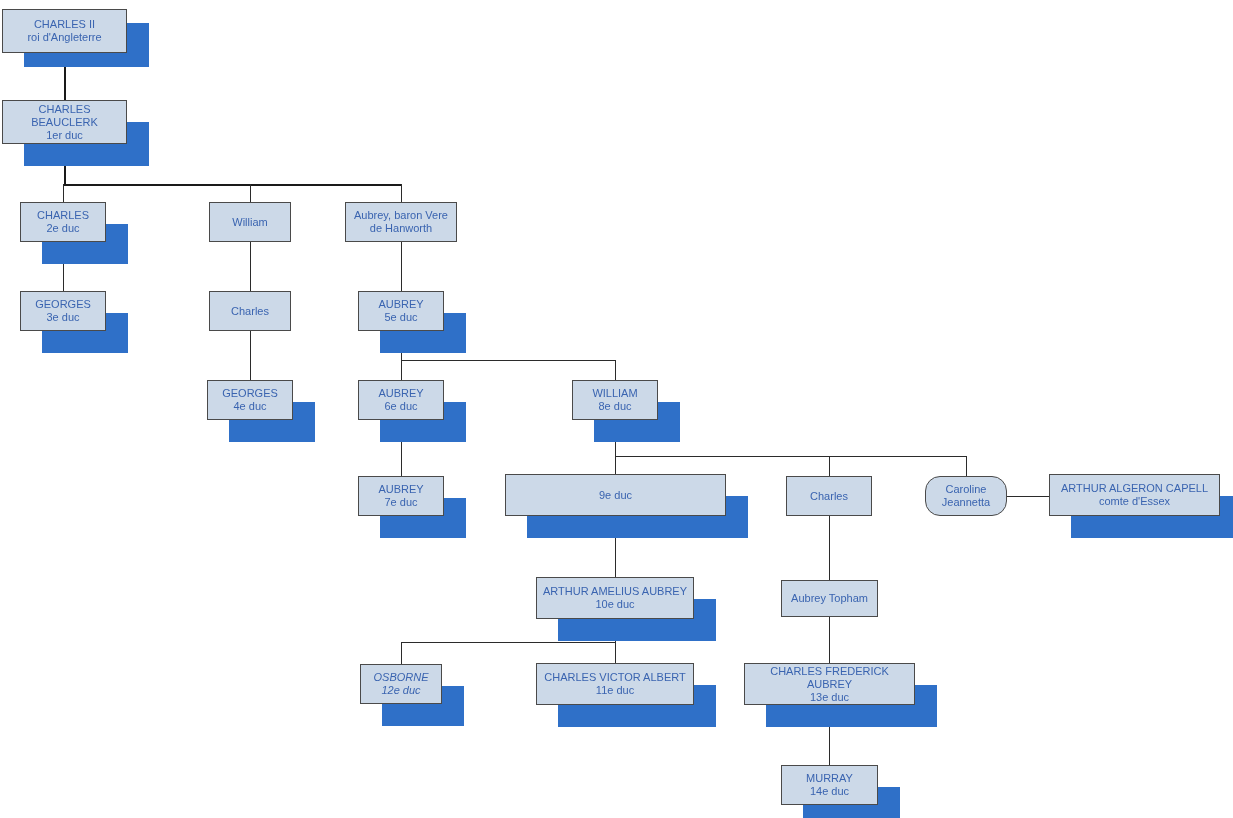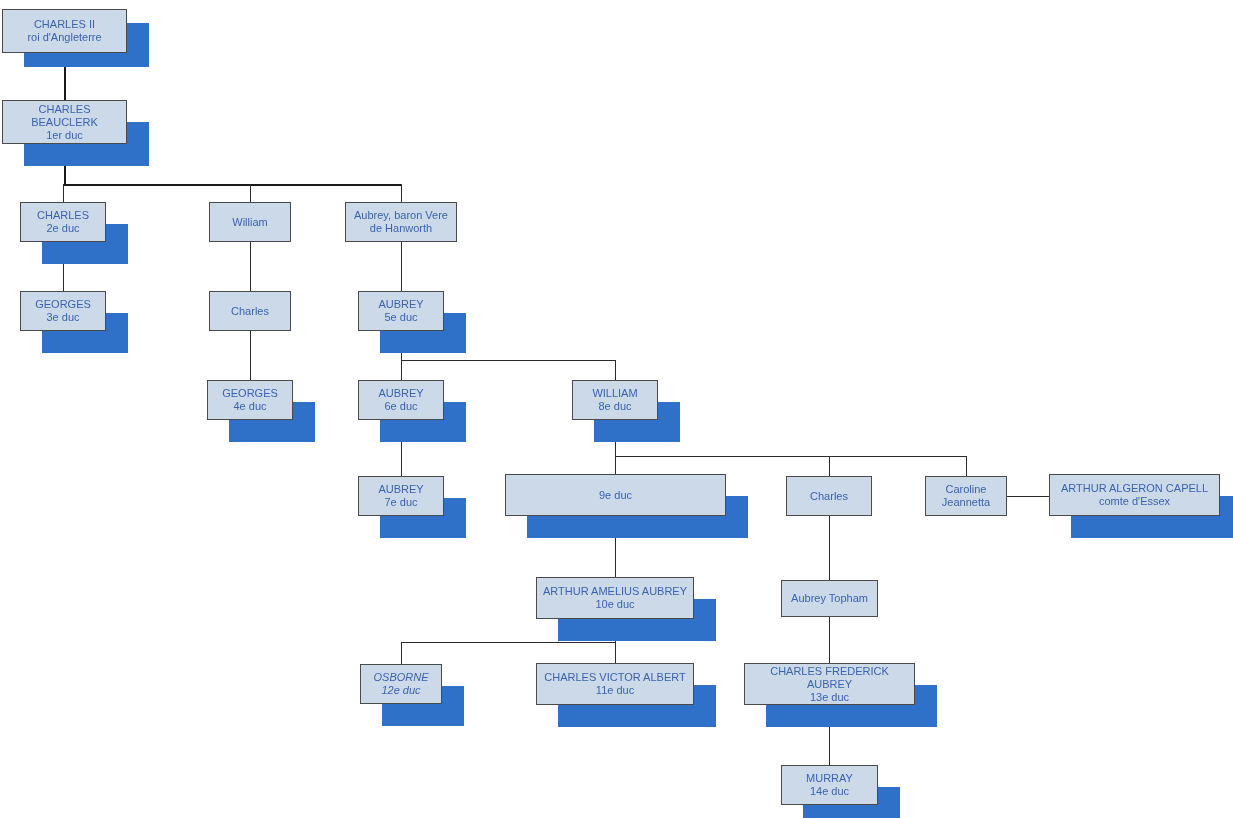--- a/index.html
+++ b/index.html
@@ -143,21 +143,21 @@
         <span class="nm">AUBREY</span>
         <span class="sub">7e duc</span>
       </div>
       <div class="shadow" style="left: 527px; top: 496px; width: 221px; height: 42px;"></div>
       <div class="node" style="left: 505px; top: 474px; width: 221px; height: 42px;">
         <span class="sub">9e duc</span>
       </div>
       <div class="node" style="left: 786px; top: 476px; width: 86px; height: 40px;">
         <span class="nm">Charles</span>
       </div>
-      <div class="node" style="left: 925px; top: 476px; width: 82px; height: 40px;">
+      <div class="node" style="left: 925px; top: 476px; width: 82px; height: 40px; border-radius: 15px;">
         <span class="nm">Caroline</span>
         <span class="sub">Jeannetta</span>
       </div>
       <div class="shadow" style="left: 1071px; top: 496px; width: 171px; height: 42px;"></div>
       <div class="node" style="left: 1049px; top: 474px; width: 171px; height: 42px;">
         <span class="nm">ARTHUR ALGERON CAPELL</span>
         <span class="sub">comte d'Essex</span>
       </div>
       <div class="shadow" style="left: 558px; top: 599px; width: 158px; height: 42px;"></div>
       <div class="node" style="left: 536px; top: 577px; width: 158px; height: 42px;">

